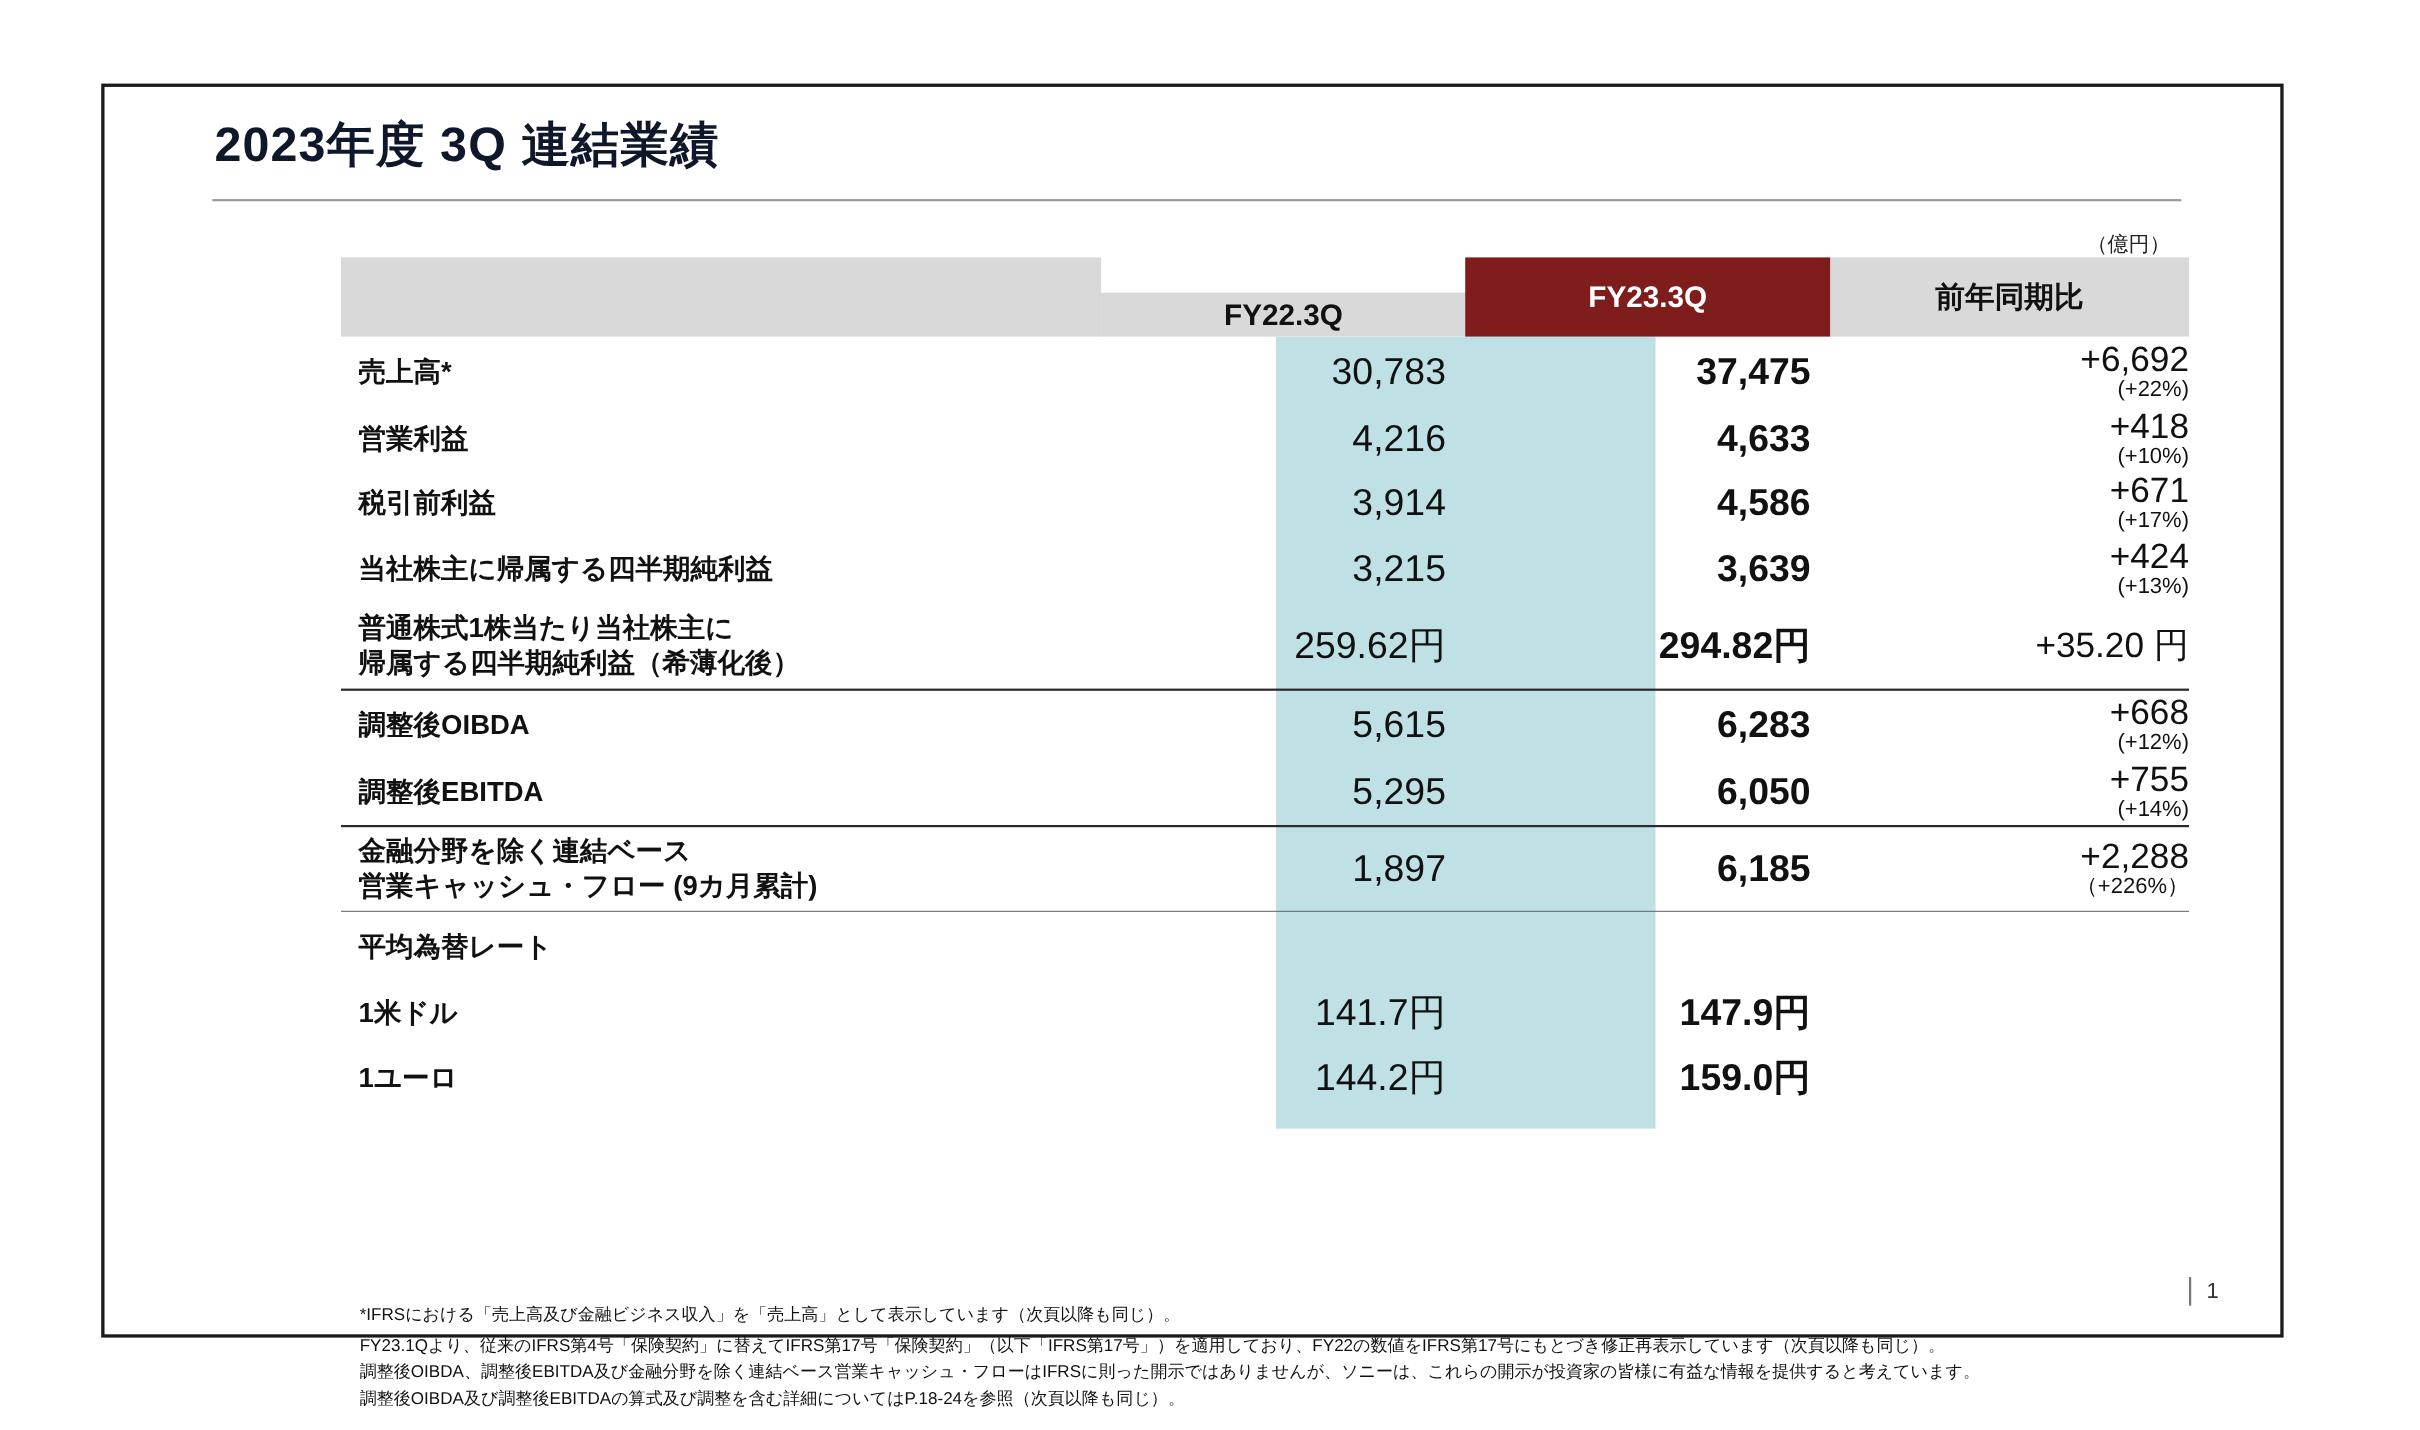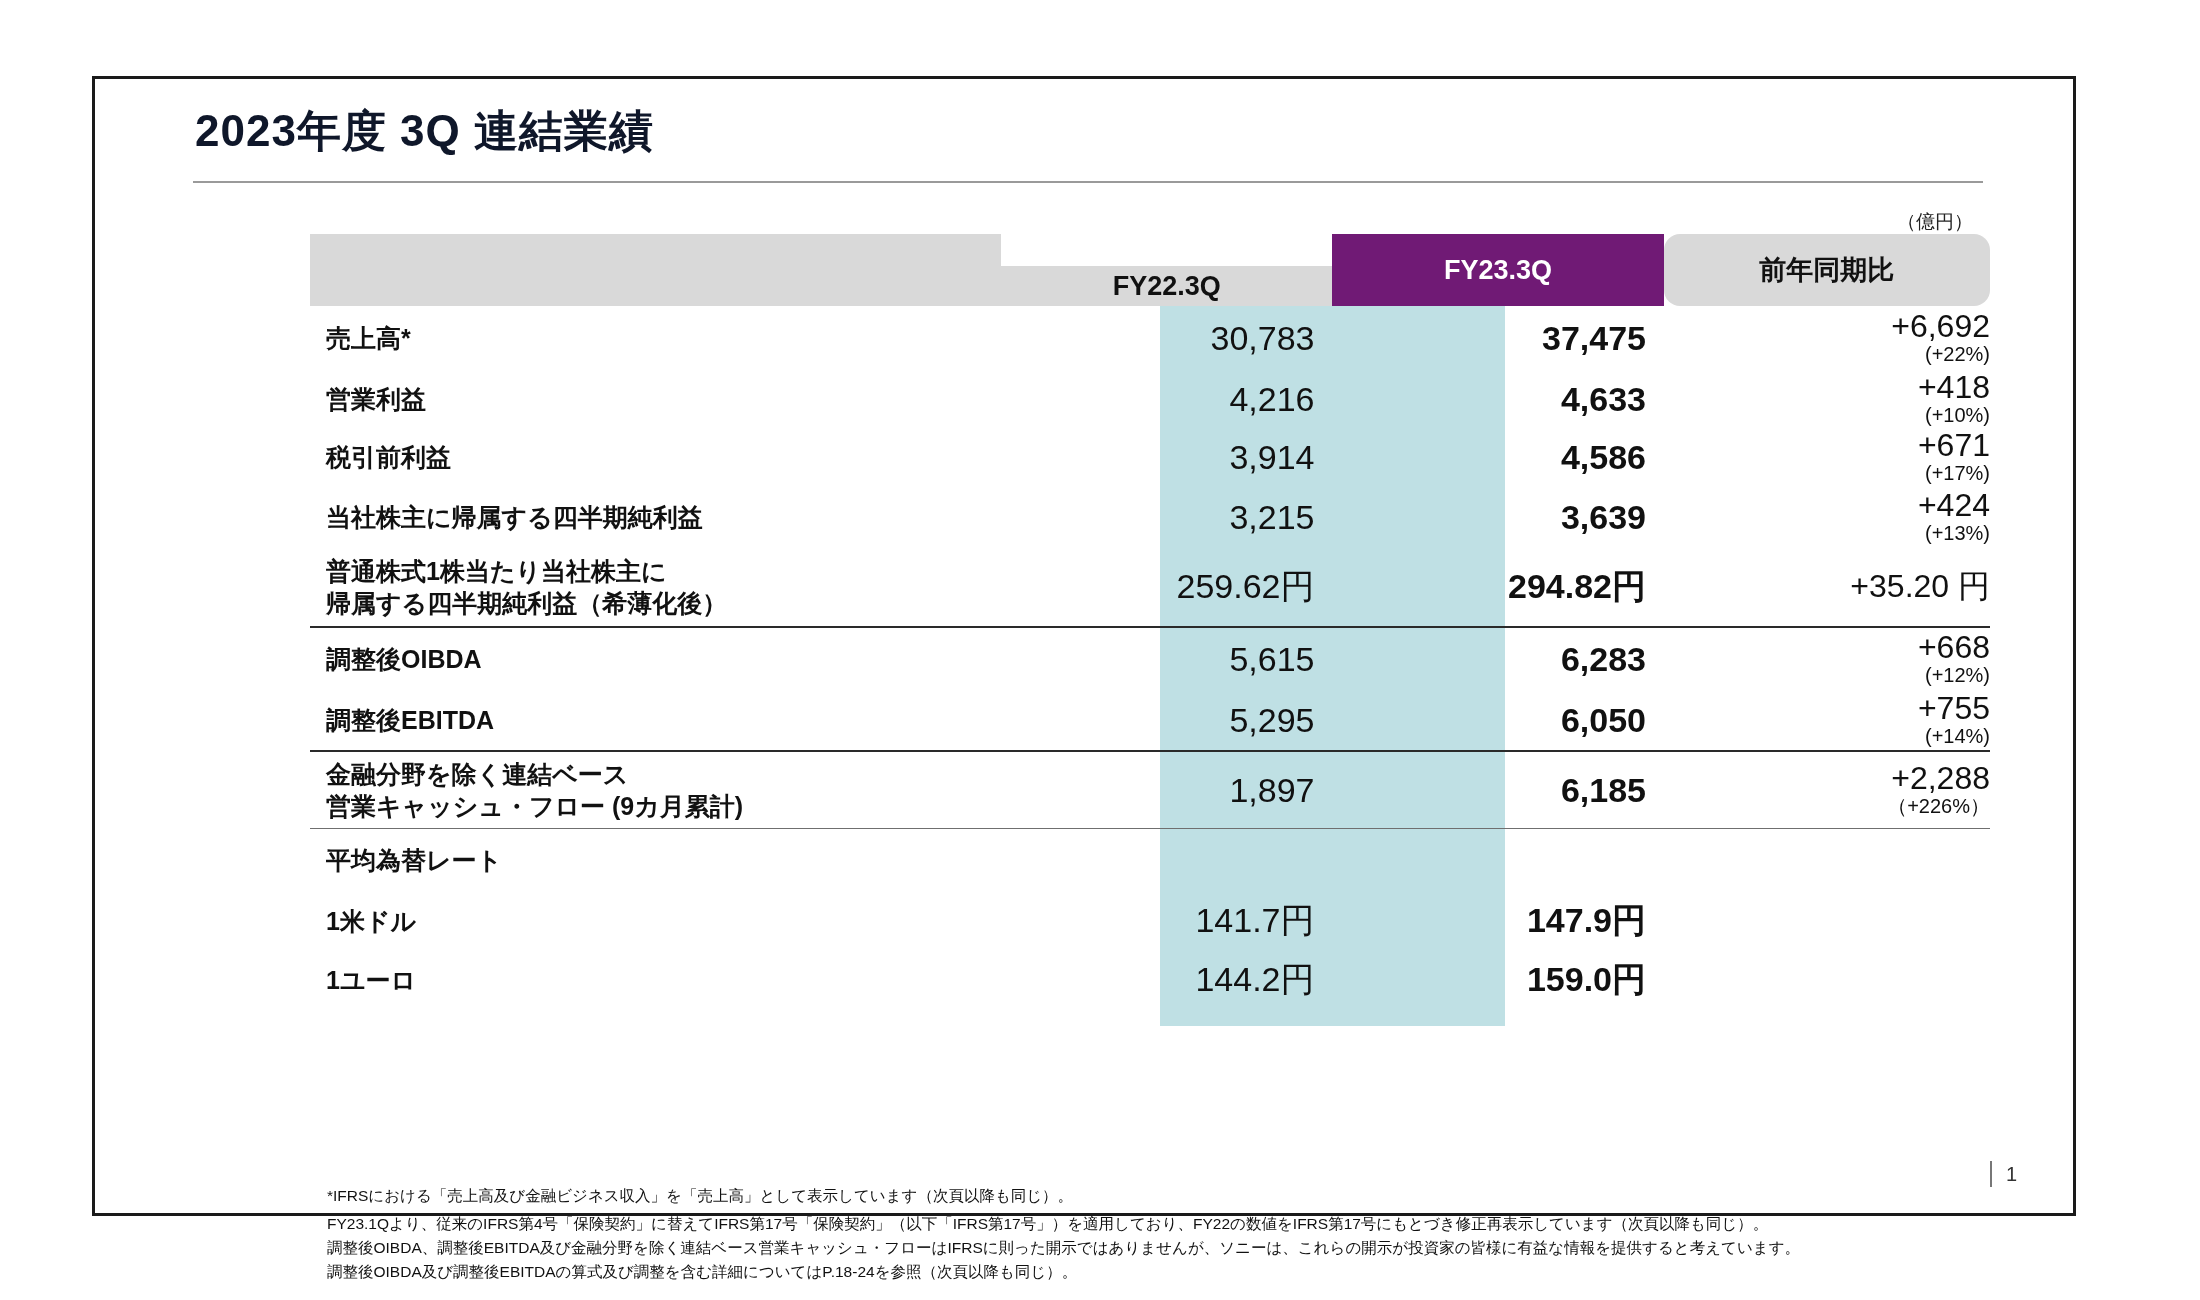--- a/index.html
+++ b/index.html
@@ -73,22 +73,22 @@
   .hdr {
     display: flex;
     align-items: center;
     justify-content: center;
     font-size: 27px;
     font-weight: bold;
     box-sizing: border-box;
   }
   .hdr-blank { background: #d9d9d9; }
   .hdr-prev  { background: #d9d9d9; color: #111; }
-  .hdr-cur   { background: #701a75; color: #ffffff; }
-  .hdr-delta { background: #d9d9d9; color: #111; border-radius: 16px; }
+  .hdr-cur   { background: #7f1d1d; color: #ffffff; }
+  .hdr-delta { background: #d9d9d9; color: #111; }
 
   
   .highlight-band {
     position: absolute;
     left: 1065px;
     top: 227px;
     width: 345px;
     height: 720px;
     background: #bfe0e4;
     z-index: 0;

